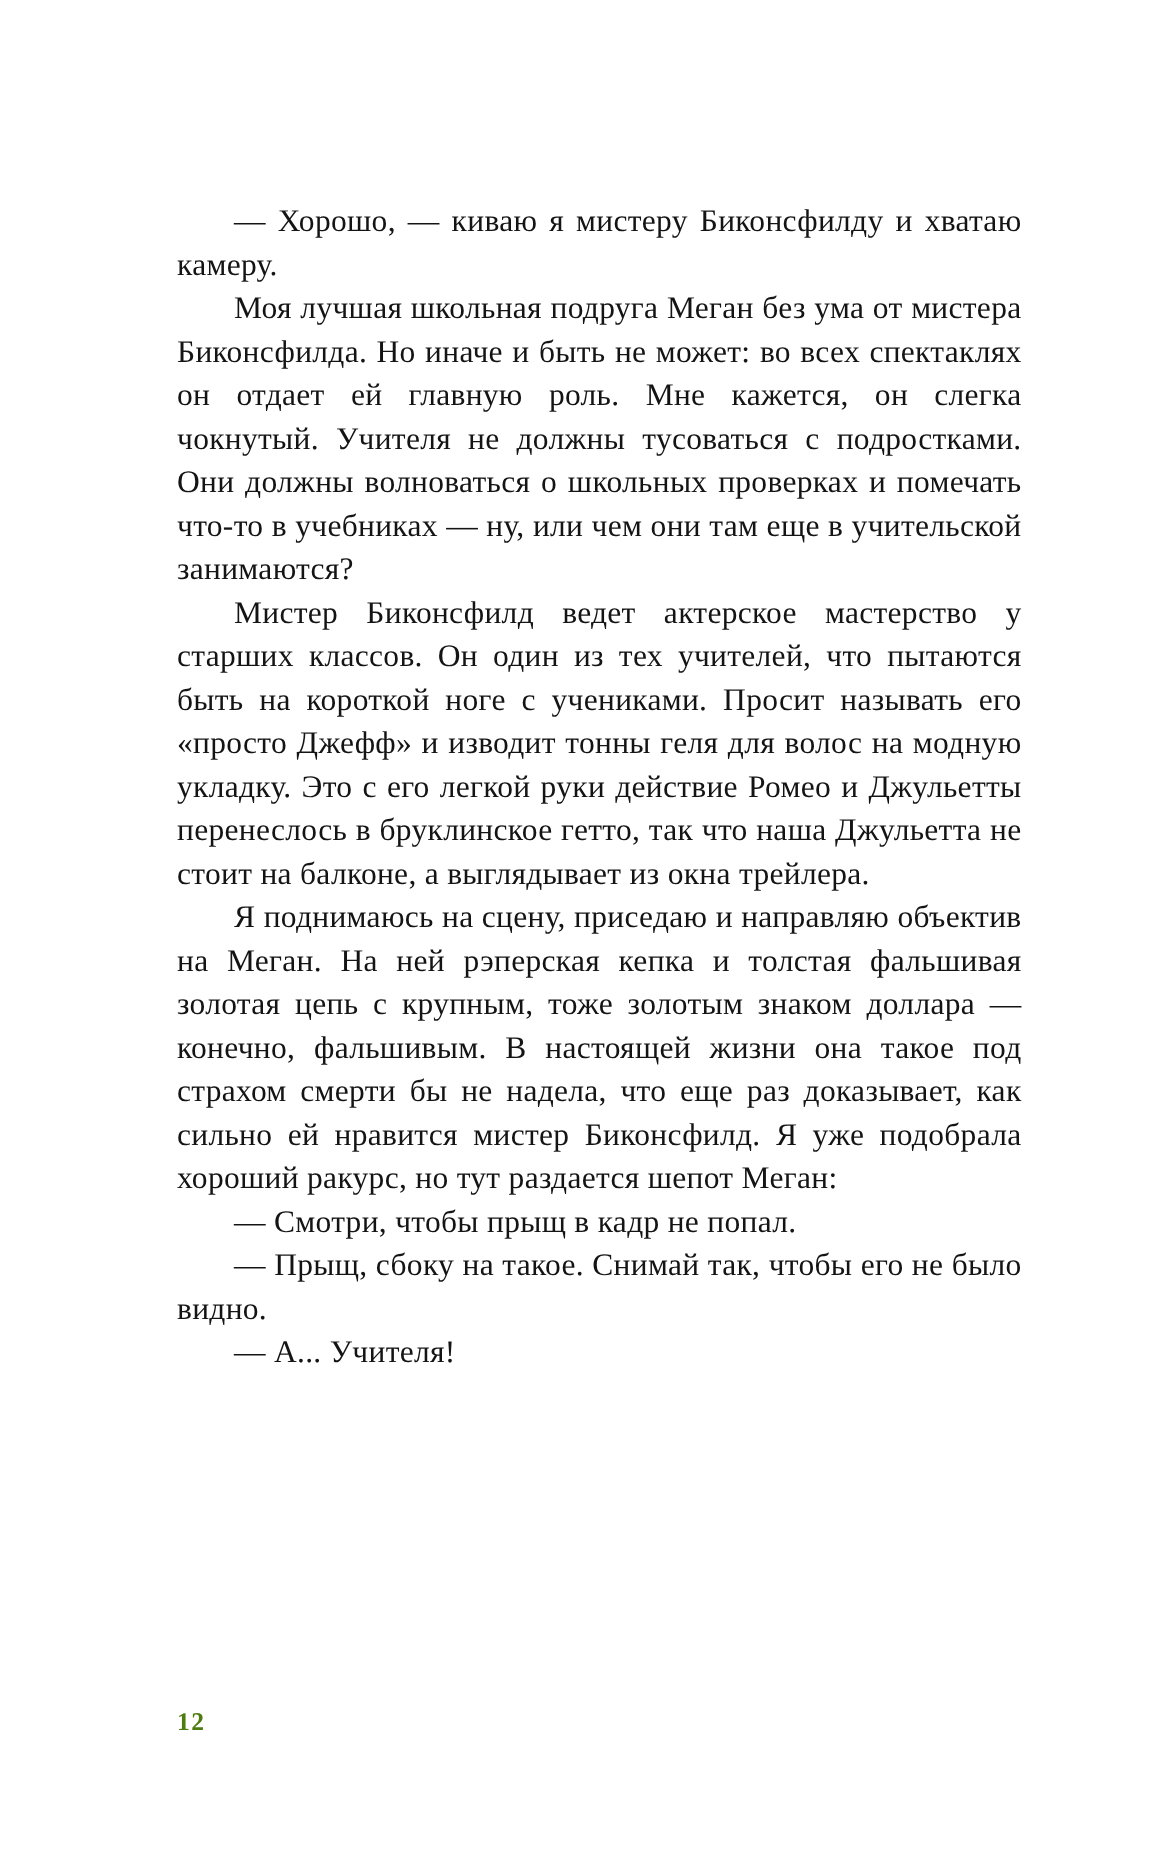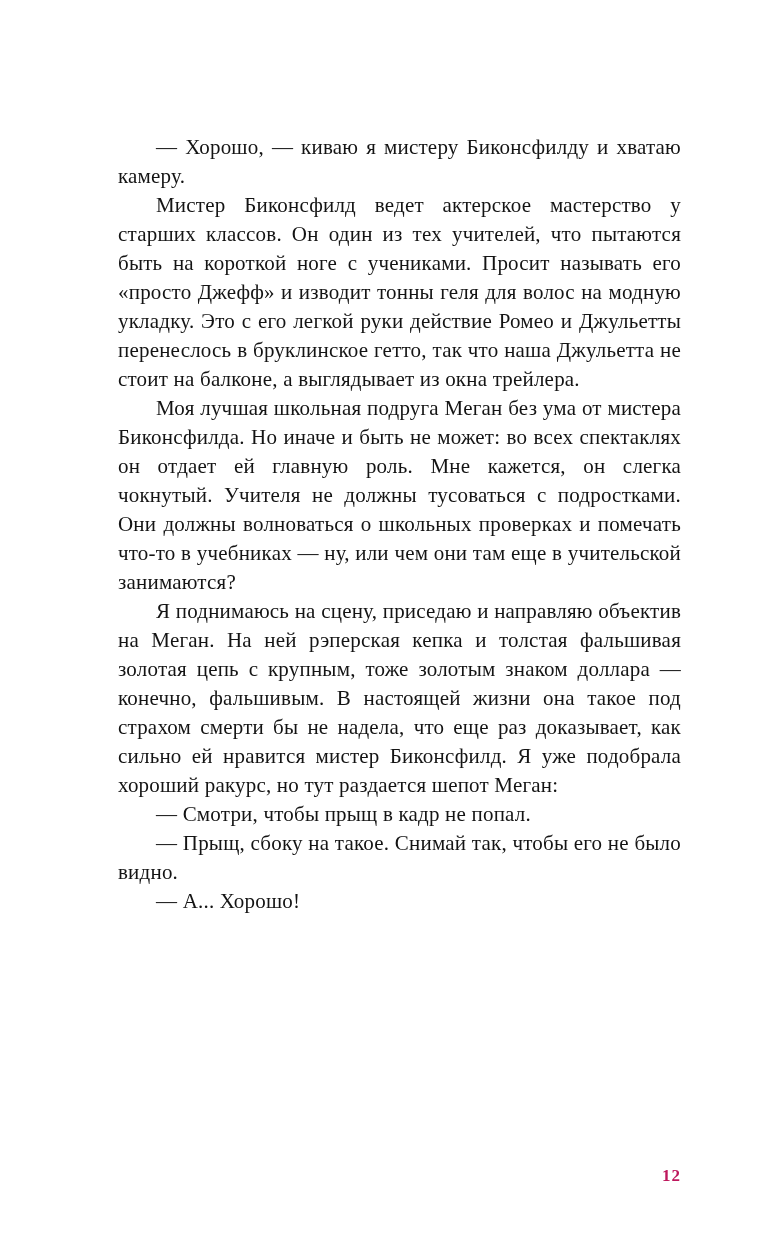--- a/index.html
+++ b/index.html
@@ -30,36 +30,36 @@
   }
   .text-block p {
     margin: 0;
     text-indent: 38px;
     hyphens: auto;
     -webkit-hyphens: auto;
   }
   .page-number {
     position: absolute;
     left: 118px;
-    top: 1137px;
+    top: 1109px;
     width: 563px;
-    text-align: right;
+    text-align: left;
     font-size: 17px;
     font-weight: bold;
     letter-spacing: 1px;
-    color: #be185d;
+    color: #4d7c0f;
   }
 </style>
 </head>
 <body>
 
 <div class="book-page">
   <div class="text-block">
     <p>— Хорошо, — киваю я мистеру Биконсфилду и хватаю камеру.</p>
+    <p>Моя лучшая школьная подруга Меган без ума от мистера Биконсфилда. Но иначе и быть не может: во всех спектаклях он отдает ей главную роль. Мне кажется, он слегка чокнутый. Учителя не должны тусоваться с подростками. Они должны волноваться о школьных проверках и помечать что-то в учебниках — ну, или чем они там еще в учительской занимаются?</p>
     <p>Мистер Биконсфилд ведет актерское мастерство у старших классов. Он один из тех учителей, что пытаются быть на короткой ноге с учениками. Просит называть его «просто Джефф» и изводит тонны геля для волос на модную укладку. Это с его легкой руки действие Ромео и Джульетты перенеслось в бруклинское гетто, так что наша Джульетта не стоит на балконе, а выглядывает из окна трейлера.</p>
-    <p>Моя лучшая школьная подруга Меган без ума от мистера Биконсфилда. Но иначе и быть не может: во всех спектаклях он отдает ей главную роль. Мне кажется, он слегка чокнутый. Учителя не должны тусоваться с подростками. Они должны волноваться о школьных проверках и помечать что-то в учебниках — ну, или чем они там еще в учительской занимаются?</p>
     <p>Я поднимаюсь на сцену, приседаю и направляю объектив на Меган. На ней рэперская кепка и толстая фальшивая золотая цепь с крупным, тоже золотым знаком доллара — конечно, фальшивым. В настоящей жизни она такое под страхом смерти бы не надела, что еще раз доказывает, как сильно ей нравится мистер Биконсфилд. Я уже подобрала хороший ракурс, но тут раздается шепот Меган:</p>
     <p>— Смотри, чтобы прыщ в кадр не попал.</p>
     <p>— Прыщ, сбоку на такое. Снимай так, чтобы его не было видно.</p>
-    <p>— А... Хорошо!</p>
+    <p>— А... Учителя!</p>
   </div>
   <div class="page-number">12</div>
 </div>
 
 </body></html>

